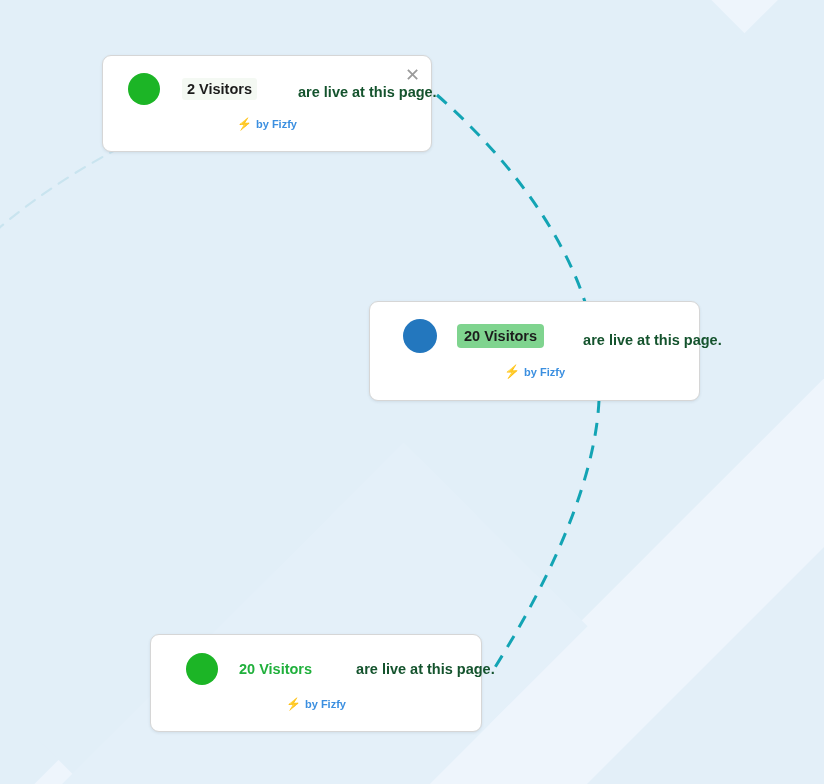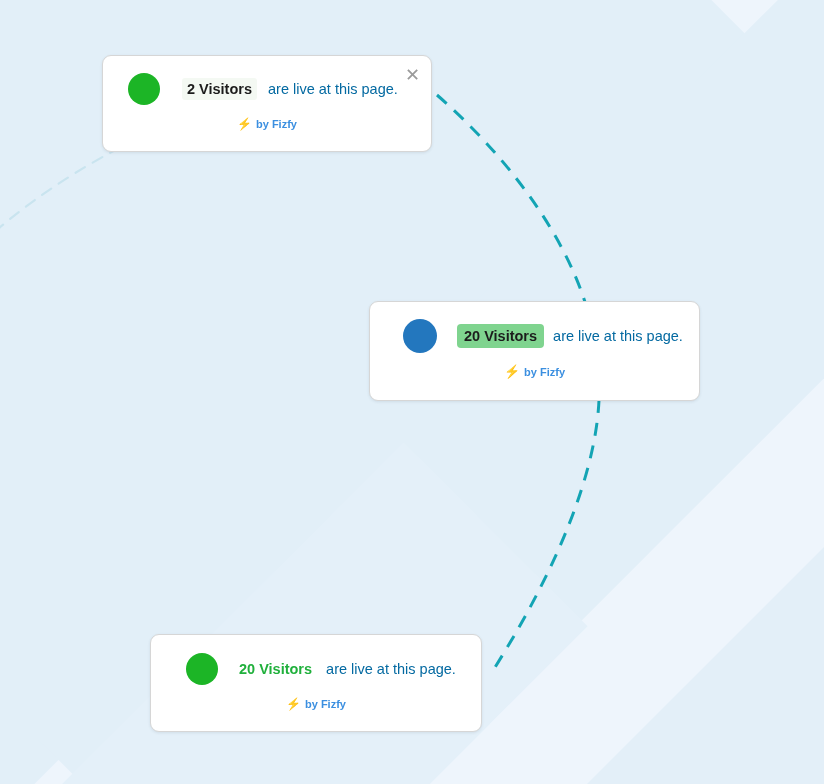--- a/index.html
+++ b/index.html
@@ -88,32 +88,34 @@
     padding: 0 18px;
   }
 
   .dot {
     border-radius: 50%;
     flex: 0 0 auto;
   }
 
   .msg {
     display: flex;
-    align-items: center;
-    white-space: nowrap;
+    align-items: flex-end;
+    white-space: nowrap;
+    gap: 30px;
   }
 
   .count {
     font-weight: bold;
     white-space: nowrap;
   }
 
   .rest {
-    color: #0369a1;
-    white-space: nowrap;
+    color: #14532d;
+    white-space: nowrap;
+    font-weight: bold;
   }
 
   .footer {
     display: flex;
     align-items: center;
     justify-content: center;
     gap: 4px;
   }
 
   .bolt {

